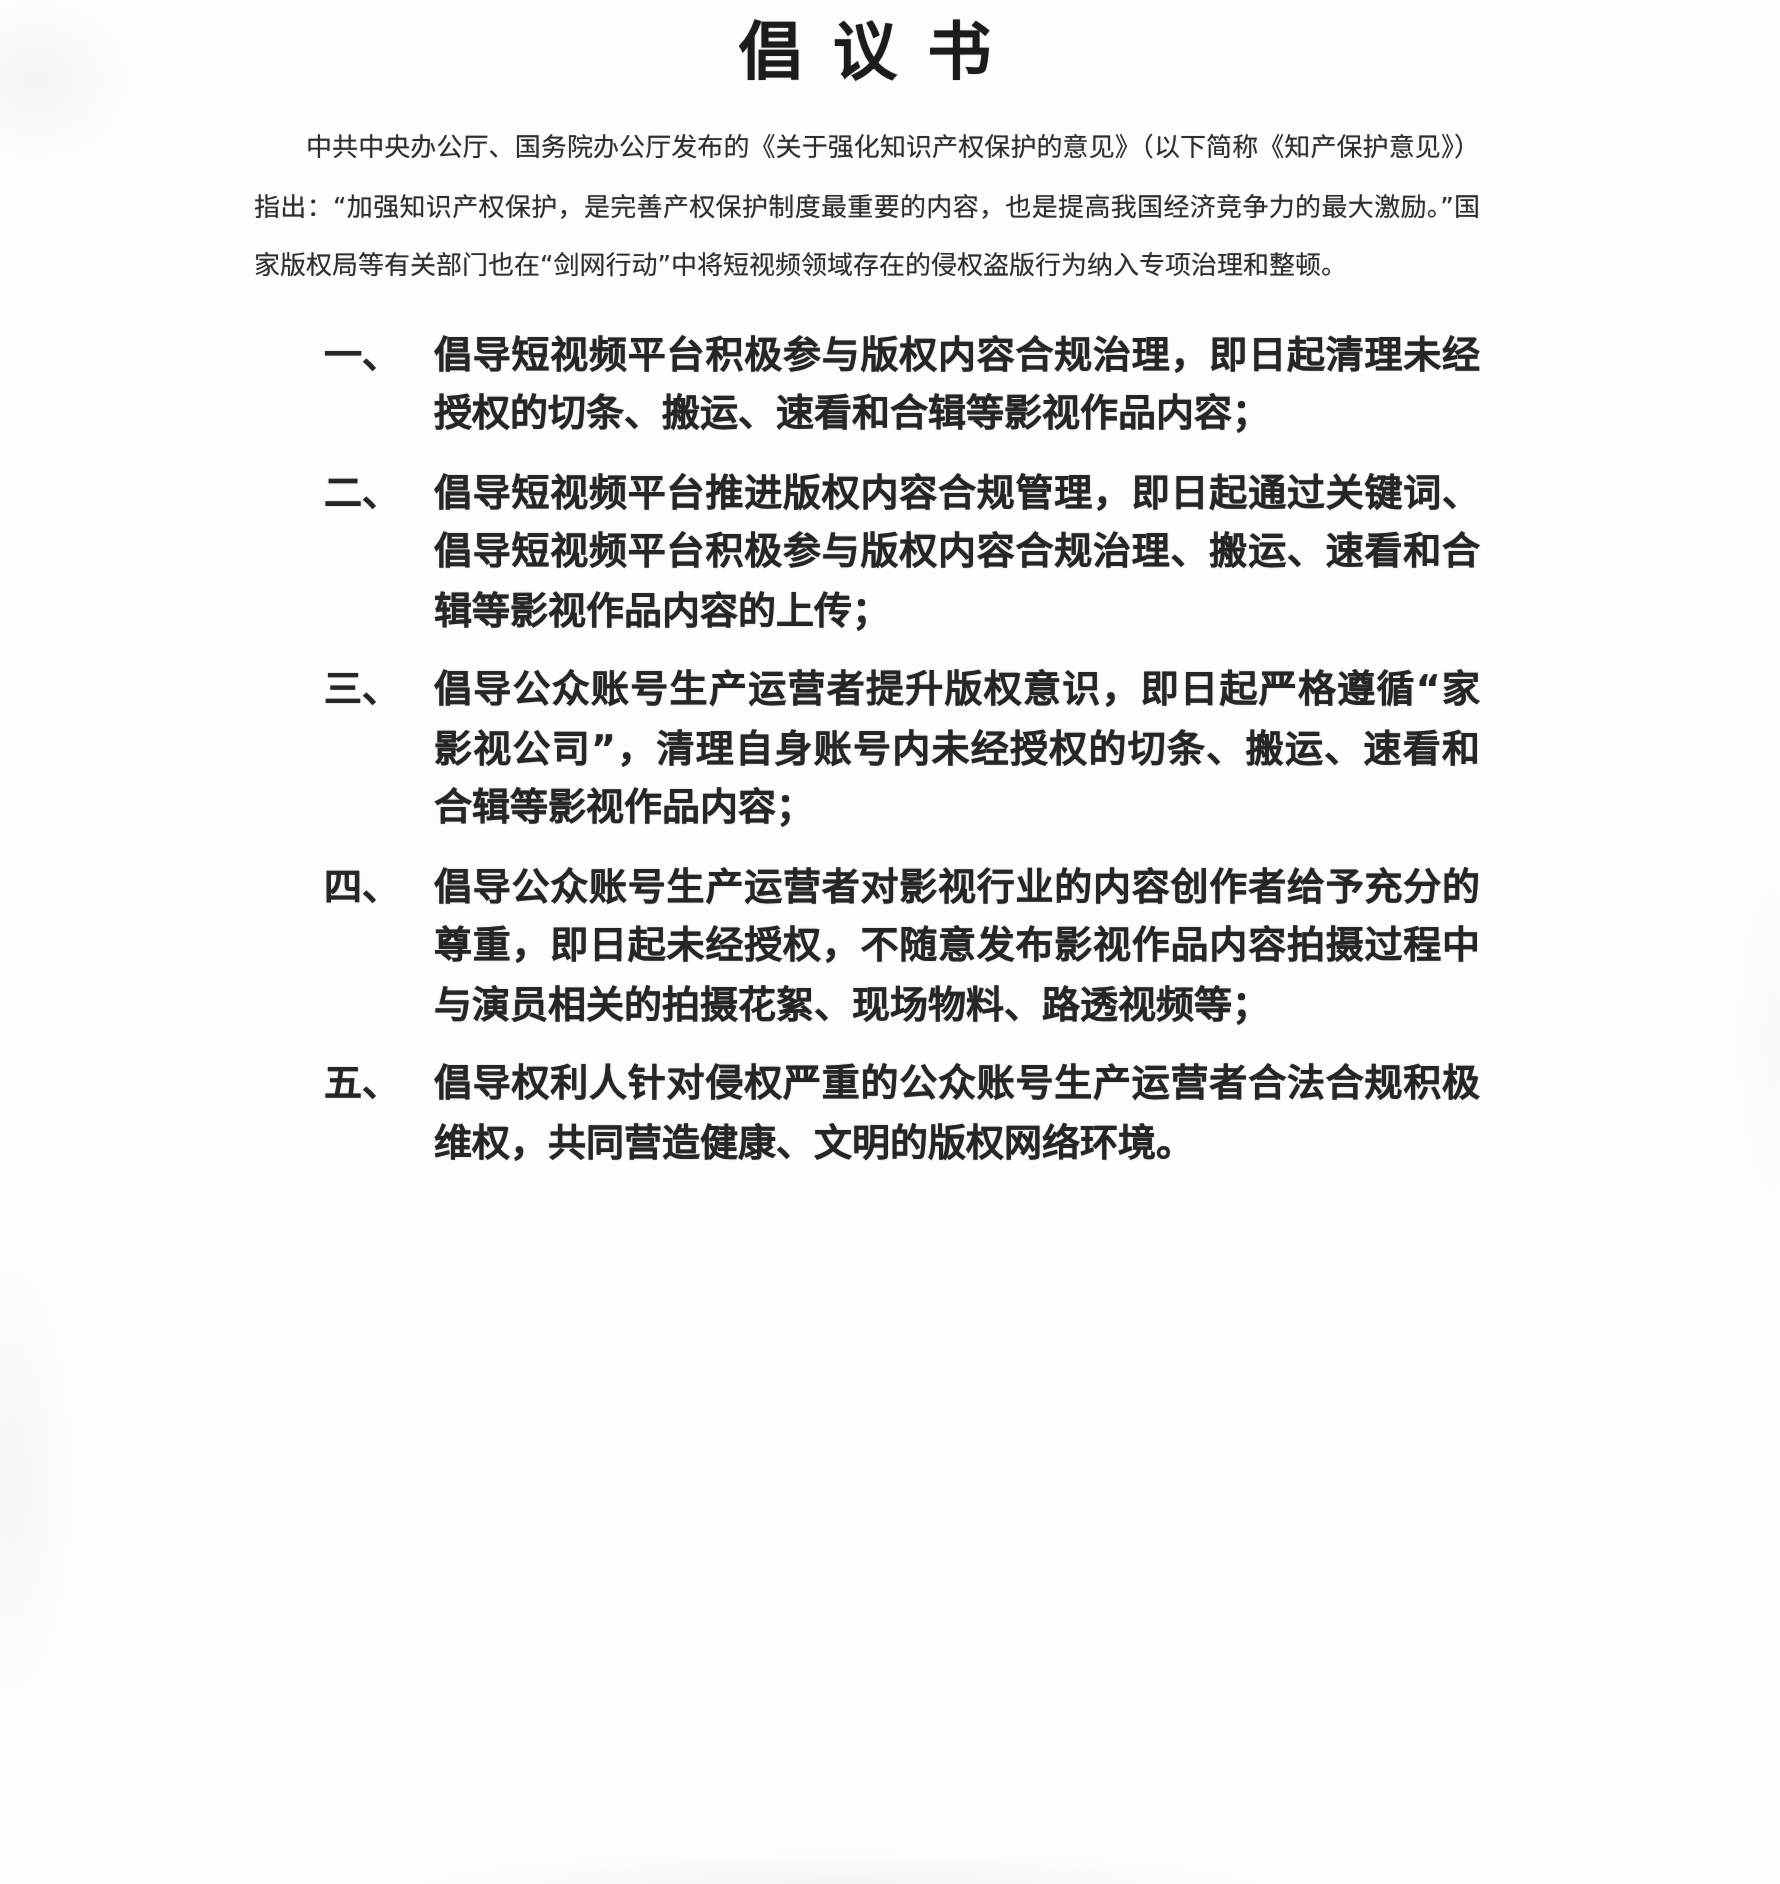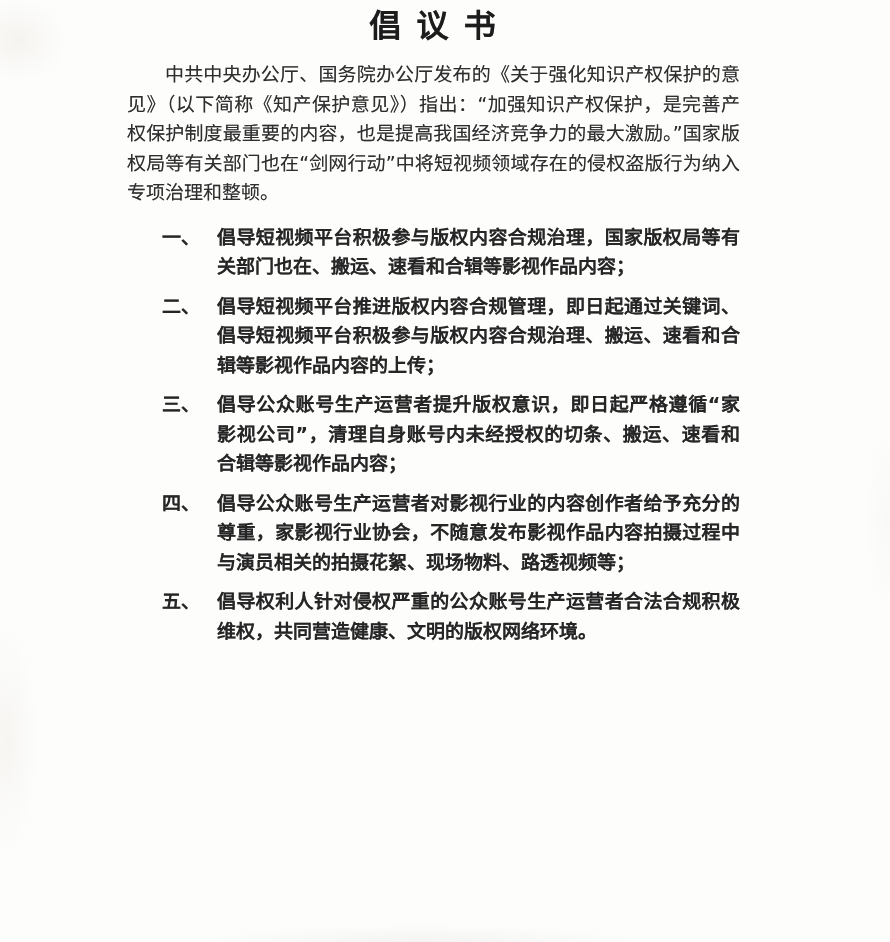--- a/index.html
+++ b/index.html
@@ -32,21 +32,21 @@
     font-size: 32px;
     line-height: 37px;
     font-weight: 700;
     letter-spacing: 2px;
     text-align: center;
     color: #1c1c1c;
     text-shadow: 0 0 0.6px rgba(30,30,30,0.55);
   }
   .para {
     margin: 0 0 15px 0;
-    font-size: 19px;
+    font-size: 13px;
     line-height: 29.5px;
     text-indent: 2em;
     text-align: justify;
     text-shadow: 0 0 0.5px rgba(46,46,46,0.45);
   }
   .items {
     margin: 0;
     padding: 0;
   }
   .item {
@@ -75,36 +75,36 @@
     <h1 class="doc-title">倡 议 书</h1>
 
     <p class="para">中共中央办公厅、国务院办公厅发布的《关于强化知识产权保护的意见》（以下简称《知产保护意见》）指出：“加强知识产权保护，是完善产权保护制度最重要的内容，也是提高我国经济竞争力的最大激励。”国家版权局等有关部门也在“剑网行动”中将短视频领域存在的侵权盗版行为纳入专项治理和整顿。</p>
 
 
 
     <div class="items">
 
       <div class="item">
         <span class="item-num">一、</span>
-        <span class="item-text">倡导短视频平台积极参与版权内容合规治理，国家版权局等有关部门也在、搬运、速看和合辑等影视作品内容；</span>
+        <span class="item-text">倡导短视频平台积极参与版权内容合规治理，即日起清理未经授权的切条、搬运、速看和合辑等影视作品内容；</span>
       </div>
 
       <div class="item">
         <span class="item-num">二、</span>
         <span class="item-text">倡导短视频平台推进版权内容合规管理，即日起通过关键词、倡导短视频平台积极参与版权内容合规治理、搬运、速看和合辑等影视作品内容的上传；</span>
       </div>
 
       <div class="item">
         <span class="item-num">三、</span>
         <span class="item-text">倡导公众账号生产运营者提升版权意识，即日起严格遵循“家影视公司”，清理自身账号内未经授权的切条、搬运、速看和合辑等影视作品内容；</span>
       </div>
 
       <div class="item">
         <span class="item-num">四、</span>
-        <span class="item-text">倡导公众账号生产运营者对影视行业的内容创作者给予充分的尊重，家影视行业协会，不随意发布影视作品内容拍摄过程中与演员相关的拍摄花絮、现场物料、路透视频等；</span>
+        <span class="item-text">倡导公众账号生产运营者对影视行业的内容创作者给予充分的尊重，即日起未经授权，不随意发布影视作品内容拍摄过程中与演员相关的拍摄花絮、现场物料、路透视频等；</span>
       </div>
 
       <div class="item">
         <span class="item-num">五、</span>
         <span class="item-text">倡导权利人针对侵权严重的公众账号生产运营者合法合规积极维权，共同营造健康、文明的版权网络环境。</span>
       </div>
 
     </div>
   </div>
 </div>

